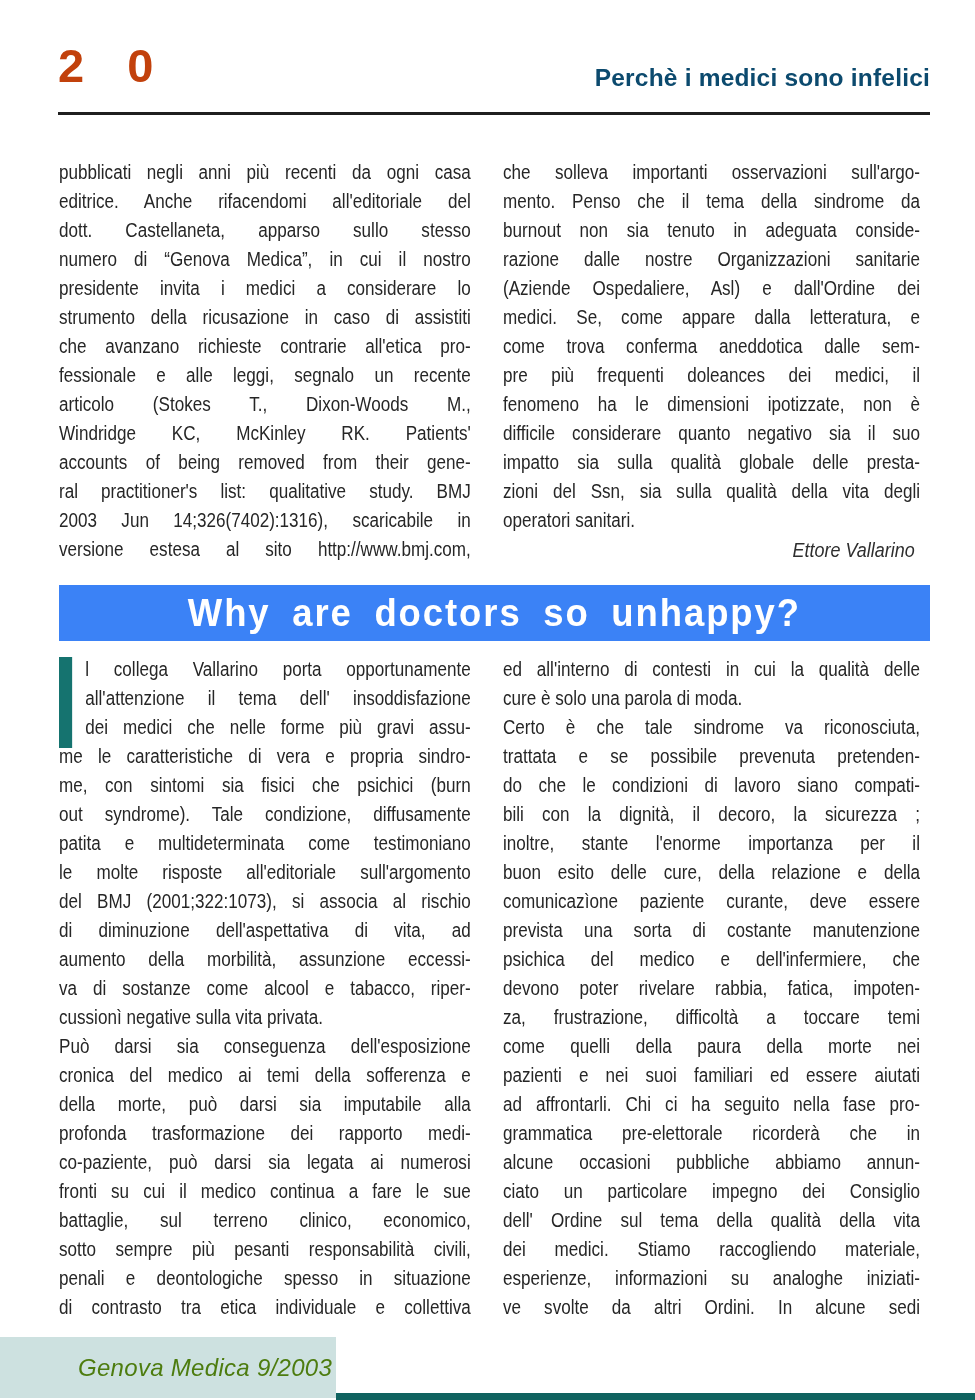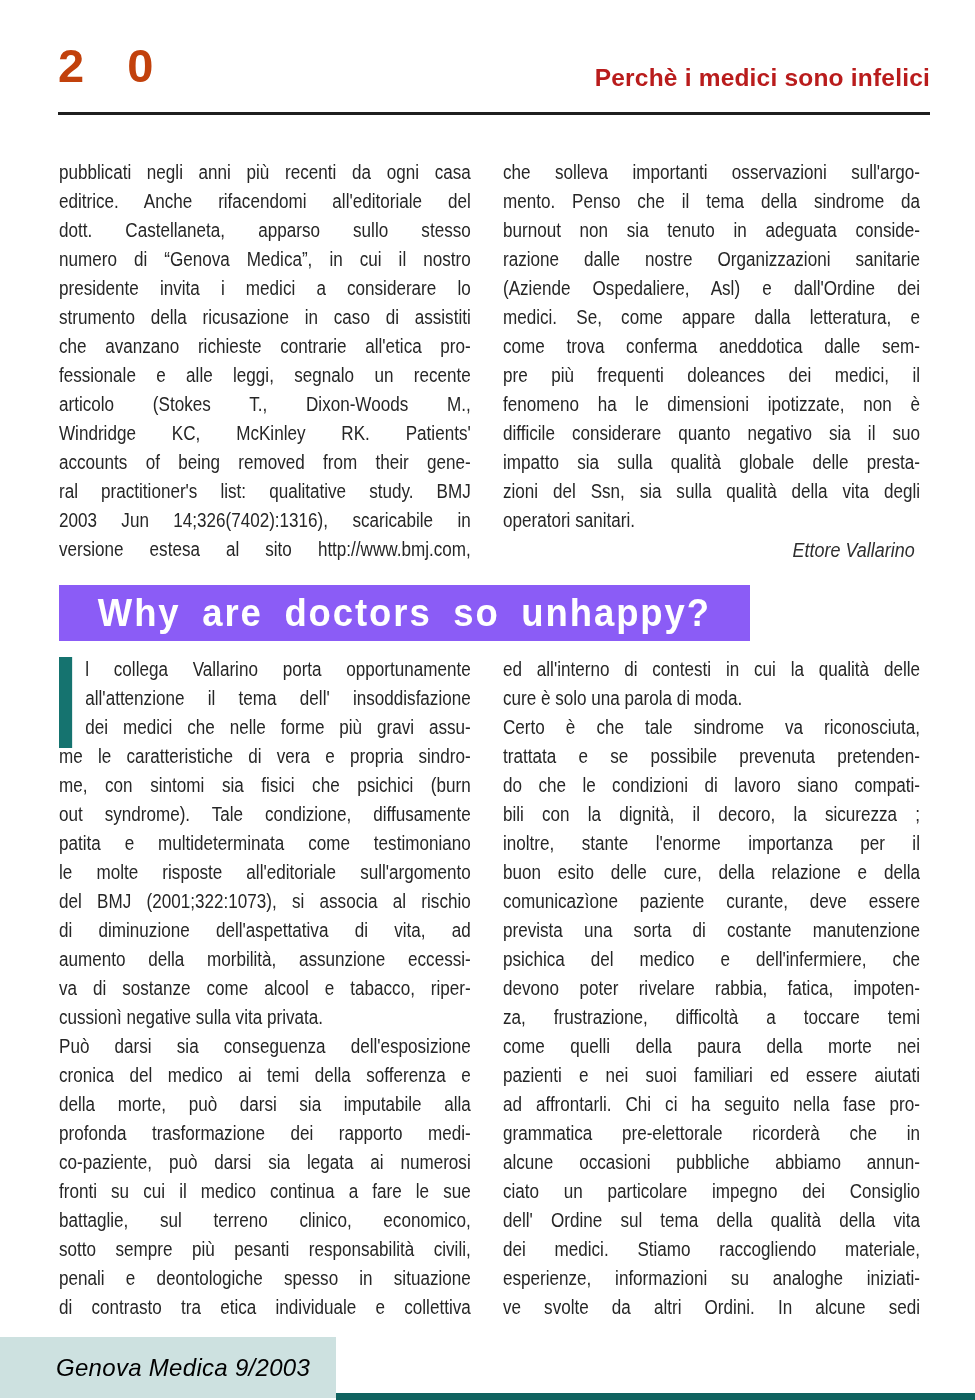--- a/index.html
+++ b/index.html
@@ -6,53 +6,53 @@
   .page{
     position:relative;width:975px;height:1400px;background:#ffffff;
     overflow:hidden;font-family:"Liberation Sans",sans-serif;color:#262626;
   }
   .pageno{
     position:absolute;left:58px;top:38px;font-size:47px;font-weight:bold;
     color:#c2410c;letter-spacing:15px;
   }
   .htitle{
     position:absolute;right:45px;top:64px;font-size:24.5px;font-weight:bold;
-    color:#b91c1c;letter-spacing:0.2px;
+    color:#0c4a6e;letter-spacing:0.2px;
   }
   .hrule{position:absolute;left:58px;top:112px;width:872px;height:3px;background:#1f1f1f;}
   .col{
     position:absolute;transform:scaleX(0.876);transform-origin:0 0;
     font-size:19.5px;line-height:29px;color:#262626;
   }
   .col.l{left:59px;width:470px;}
   .col.r{left:503px;width:476px;}
   .col.s1{top:158px;}
   .col.s2{top:655px;}
   .jline{height:29px;white-space:nowrap;text-align:justify;text-align-last:justify;}
   .jline.pend{text-align-last:left;}
   .jline.dcap{padding-left:30px;}
   .dropbar{position:absolute;left:0;top:2px;width:15px;height:91px;background:#15736f;}
   .author{
     height:29px;line-height:29px;text-align:right;font-style:italic;
     font-size:20.5px;color:#2e2e2e;padding-right:6px;
   }
   .banner{
-    position:absolute;left:59px;top:585px;width:691px;height:56px;background:#8b5cf6;
+    position:absolute;left:59px;top:585px;width:871px;height:56px;background:#3b82f6;
     display:flex;align-items:center;justify-content:center;
   }
   .banner span{
     color:#ffffff;font-weight:bold;font-size:38px;letter-spacing:2px;word-spacing:10px;
     transform:scaleX(0.96);white-space:nowrap;
   }
   .footer-box{
     position:absolute;left:0;top:1337px;width:336px;height:61px;background:#cde1e0;
     display:flex;align-items:center;
   }
   .footer-box span{
-    margin-left:56px;font-style:italic;font-size:24px;color:#000000;letter-spacing:0.3px;
+    margin-left:78px;font-style:italic;font-size:24px;color:#4d7c0f;letter-spacing:0.3px;
   }
   .bottom-bar{position:absolute;left:336px;top:1393px;width:639px;height:7px;background:#106360;}
 </style>
 </head>
 <body>
 
 <div class="page">
 
   <div class="pageno">2 0</div>
   <div class="htitle">Perchè i medici sono infelici</div>

